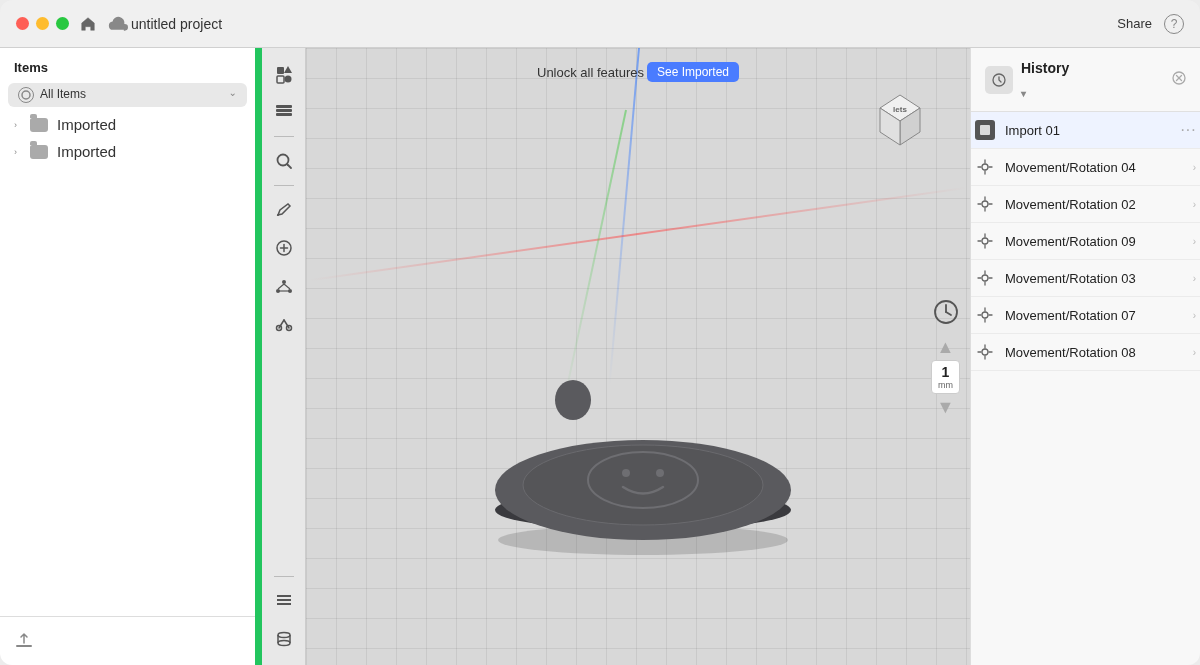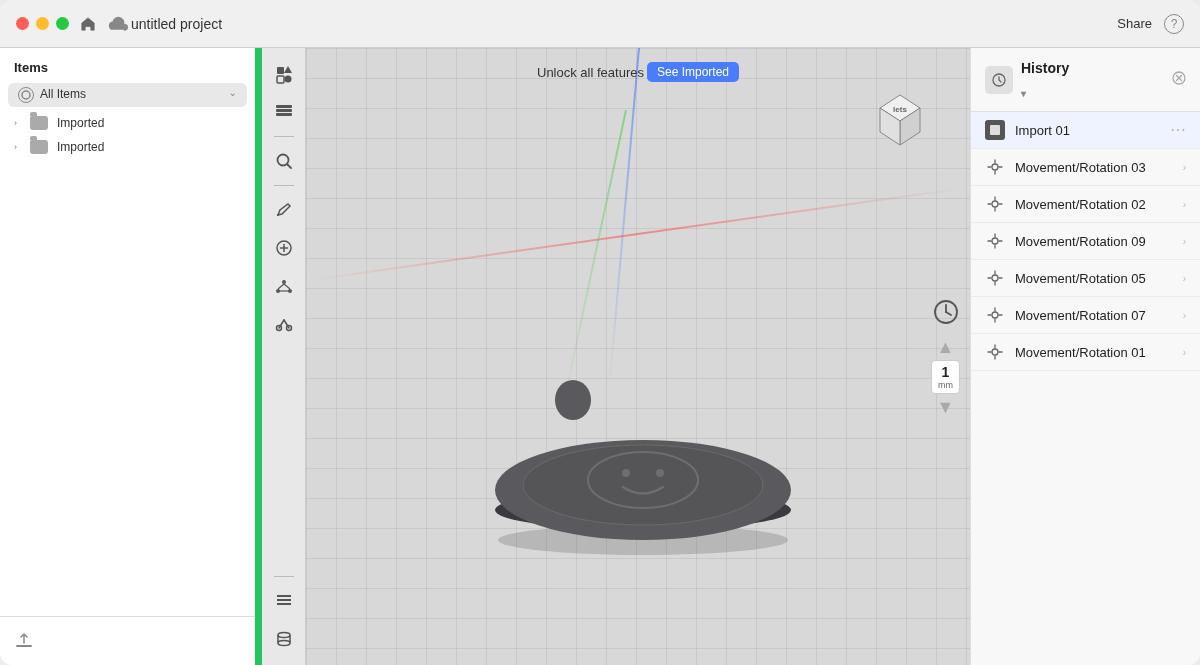--- a/index.html
+++ b/index.html
@@ -142,21 +142,21 @@
       font-size: 13px;
       color: #333;
       gap: 4px;
     }
     .sidebar-chevron {
       font-size: 9px;
       color: #888;
       width: 12px;
     }
     .sidebar-item-label {
-      font-size: 12px;
+      font-size: 15px;
       color: #333;
     }
     .sidebar-bottom {
       margin-top: auto;
       padding: 12px;
       border-top: 1px solid #ddd;
     }
     .sidebar-bottom-icon {
       width: 24px;
       height: 24px;
@@ -311,21 +311,21 @@
       font-size: 14px;
     }
 
     .history-list {
       flex: 1;
       overflow-y: auto;
     }
     .history-item {
       display: flex;
       align-items: center;
-      padding: 8px 14px;
+      padding: 8px 4px;
       gap: 10px;
       cursor: pointer;
       border-bottom: 1px solid #ebebeb;
     }
     .history-item.active {
       background: #eef3ff;
     }
     .history-item-label {
       font-size: 13px;
       color: #222;
@@ -615,21 +615,21 @@
       <div class="history-item">
         <div class="history-icon-move">
           <svg width="18" height="18" viewBox="0 0 18 18" fill="none">
             <circle cx="9" cy="9" r="3" stroke="#666" stroke-width="1.3"></circle>
             <line x1="9" y1="2" x2="9" y2="5" stroke="#666" stroke-width="1.3" stroke-linecap="round"></line>
             <line x1="9" y1="13" x2="9" y2="16" stroke="#666" stroke-width="1.3" stroke-linecap="round"></line>
             <line x1="2" y1="9" x2="5" y2="9" stroke="#666" stroke-width="1.3" stroke-linecap="round"></line>
             <line x1="13" y1="9" x2="16" y2="9" stroke="#666" stroke-width="1.3" stroke-linecap="round"></line>
           </svg>
         </div>
-        <span class="history-item-label">Movement/Rotation 03</span>
+        <span class="history-item-label">Movement/Rotation 04</span>
         <span class="history-item-chevron">›</span>
       </div>
 
       <div class="history-item">
         <div class="history-icon-move">
           <svg width="18" height="18" viewBox="0 0 18 18" fill="none">
             <circle cx="9" cy="9" r="3" stroke="#666" stroke-width="1.3"></circle>
             <line x1="9" y1="2" x2="9" y2="5" stroke="#666" stroke-width="1.3" stroke-linecap="round"></line>
             <line x1="9" y1="13" x2="9" y2="16" stroke="#666" stroke-width="1.3" stroke-linecap="round"></line>
             <line x1="2" y1="9" x2="5" y2="9" stroke="#666" stroke-width="1.3" stroke-linecap="round"></line>
@@ -657,21 +657,21 @@
       <div class="history-item">
         <div class="history-icon-move">
           <svg width="18" height="18" viewBox="0 0 18 18" fill="none">
             <circle cx="9" cy="9" r="3" stroke="#666" stroke-width="1.3"></circle>
             <line x1="9" y1="2" x2="9" y2="5" stroke="#666" stroke-width="1.3" stroke-linecap="round"></line>
             <line x1="9" y1="13" x2="9" y2="16" stroke="#666" stroke-width="1.3" stroke-linecap="round"></line>
             <line x1="2" y1="9" x2="5" y2="9" stroke="#666" stroke-width="1.3" stroke-linecap="round"></line>
             <line x1="13" y1="9" x2="16" y2="9" stroke="#666" stroke-width="1.3" stroke-linecap="round"></line>
           </svg>
         </div>
-        <span class="history-item-label">Movement/Rotation 05</span>
+        <span class="history-item-label">Movement/Rotation 03</span>
         <span class="history-item-chevron">›</span>
       </div>
 
       <div class="history-item">
         <div class="history-icon-move">
           <svg width="18" height="18" viewBox="0 0 18 18" fill="none">
             <circle cx="9" cy="9" r="3" stroke="#666" stroke-width="1.3"></circle>
             <line x1="9" y1="2" x2="9" y2="5" stroke="#666" stroke-width="1.3" stroke-linecap="round"></line>
             <line x1="9" y1="13" x2="9" y2="16" stroke="#666" stroke-width="1.3" stroke-linecap="round"></line>
             <line x1="2" y1="9" x2="5" y2="9" stroke="#666" stroke-width="1.3" stroke-linecap="round"></line>
@@ -685,20 +685,20 @@
       <div class="history-item">
         <div class="history-icon-move">
           <svg width="18" height="18" viewBox="0 0 18 18" fill="none">
             <circle cx="9" cy="9" r="3" stroke="#666" stroke-width="1.3"></circle>
             <line x1="9" y1="2" x2="9" y2="5" stroke="#666" stroke-width="1.3" stroke-linecap="round"></line>
             <line x1="9" y1="13" x2="9" y2="16" stroke="#666" stroke-width="1.3" stroke-linecap="round"></line>
             <line x1="2" y1="9" x2="5" y2="9" stroke="#666" stroke-width="1.3" stroke-linecap="round"></line>
             <line x1="13" y1="9" x2="16" y2="9" stroke="#666" stroke-width="1.3" stroke-linecap="round"></line>
           </svg>
         </div>
-        <span class="history-item-label">Movement/Rotation 01</span>
+        <span class="history-item-label">Movement/Rotation 08</span>
         <span class="history-item-chevron">›</span>
       </div>
 
     </div>
   </div>
 
 </div>
 
 </body></html>

